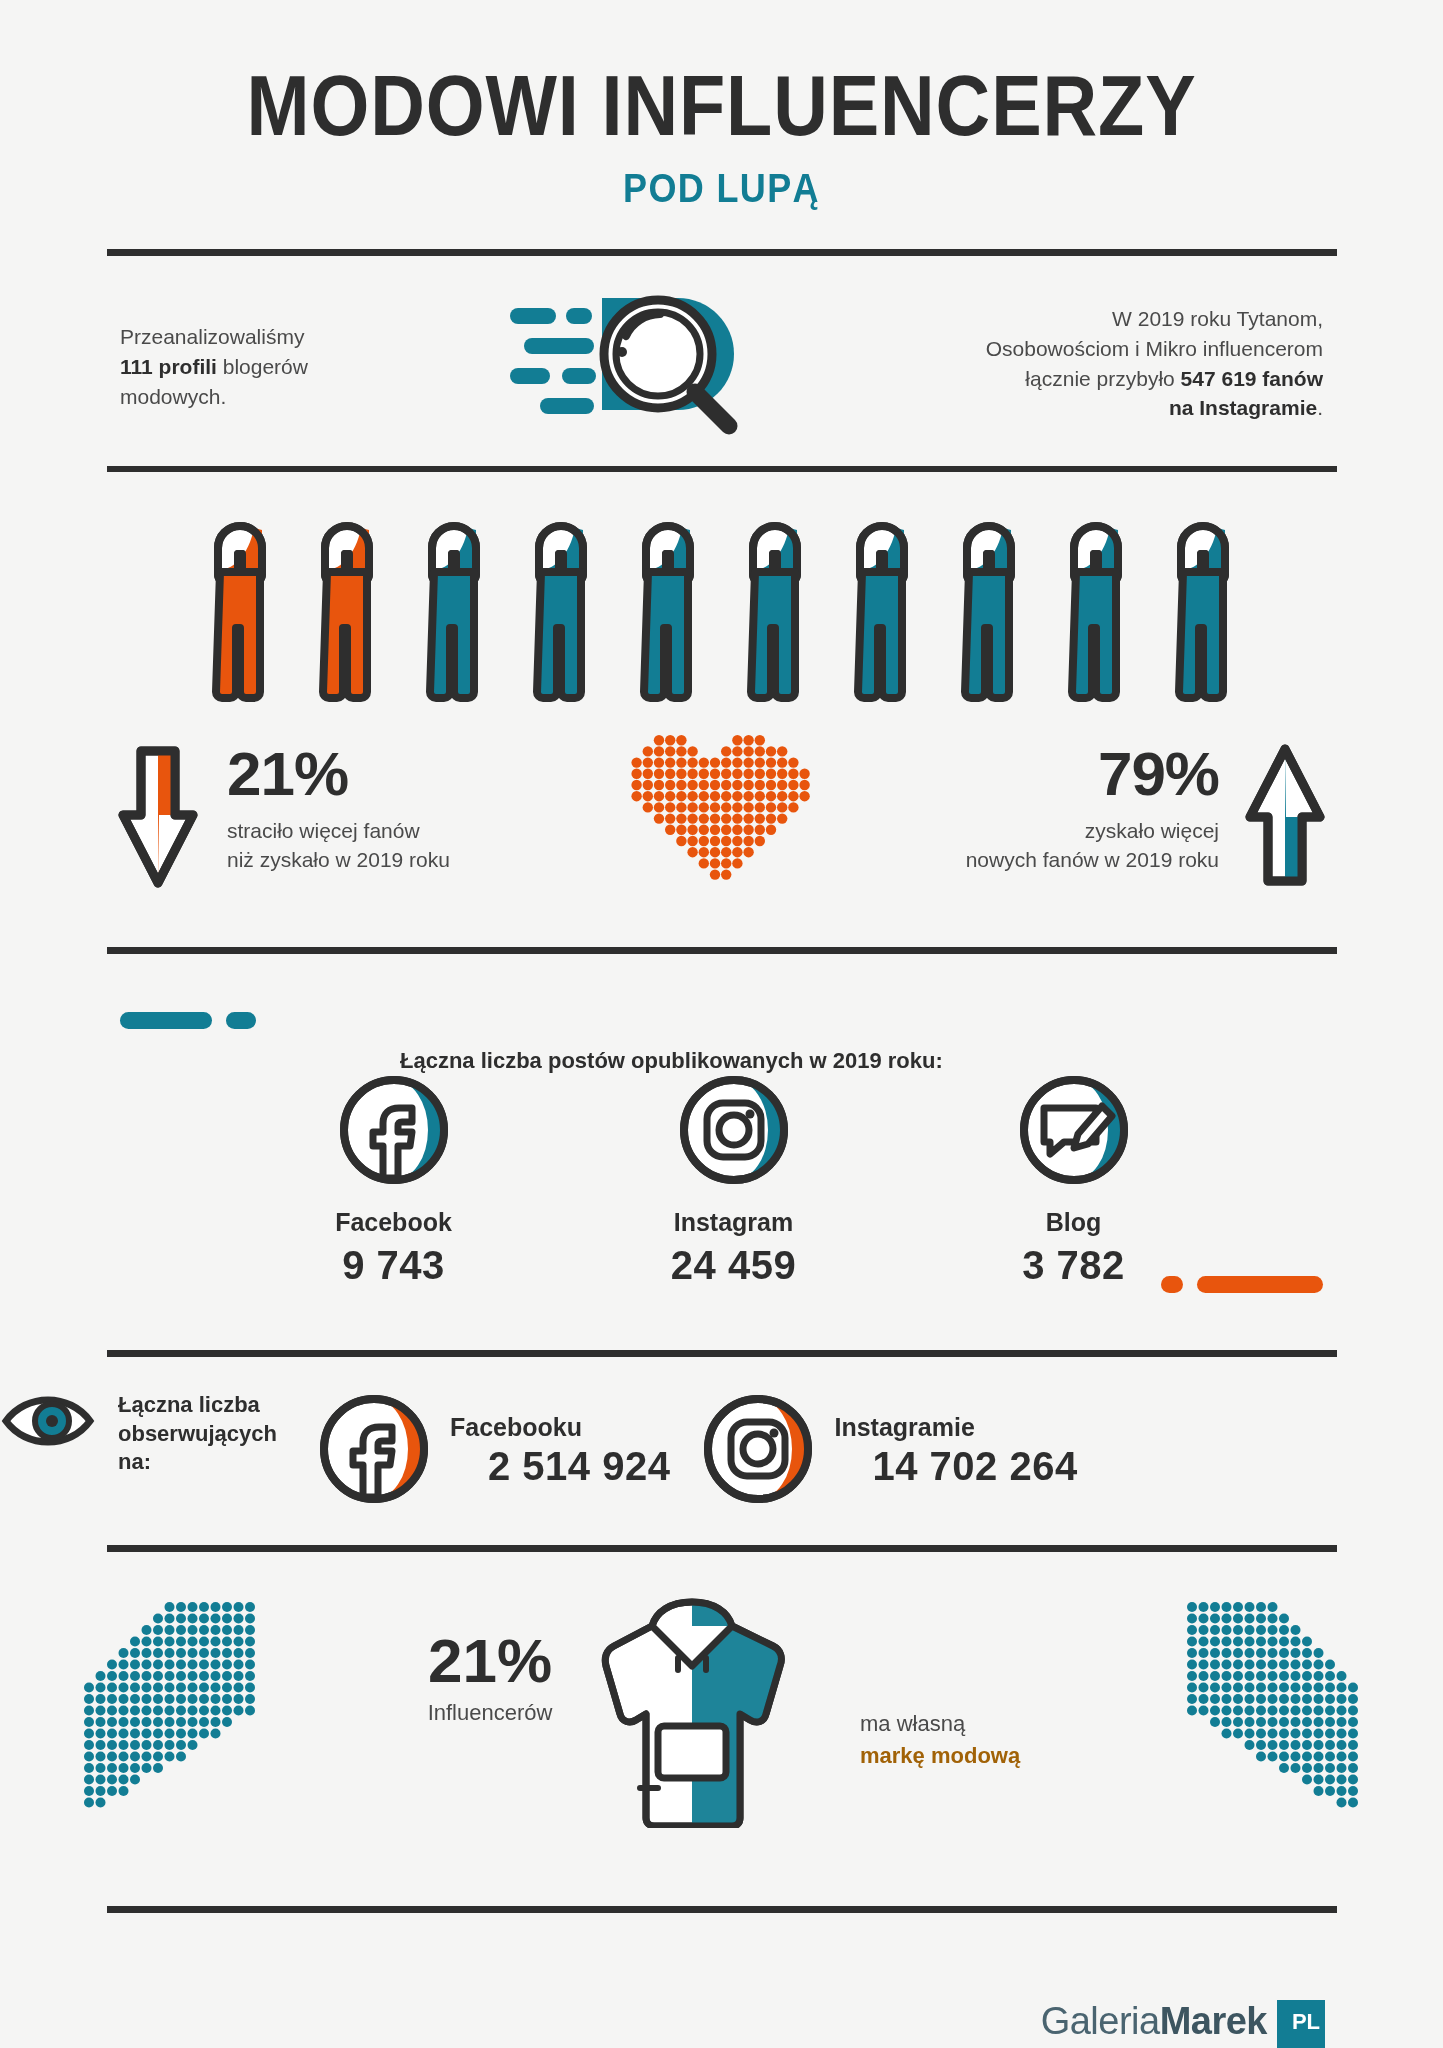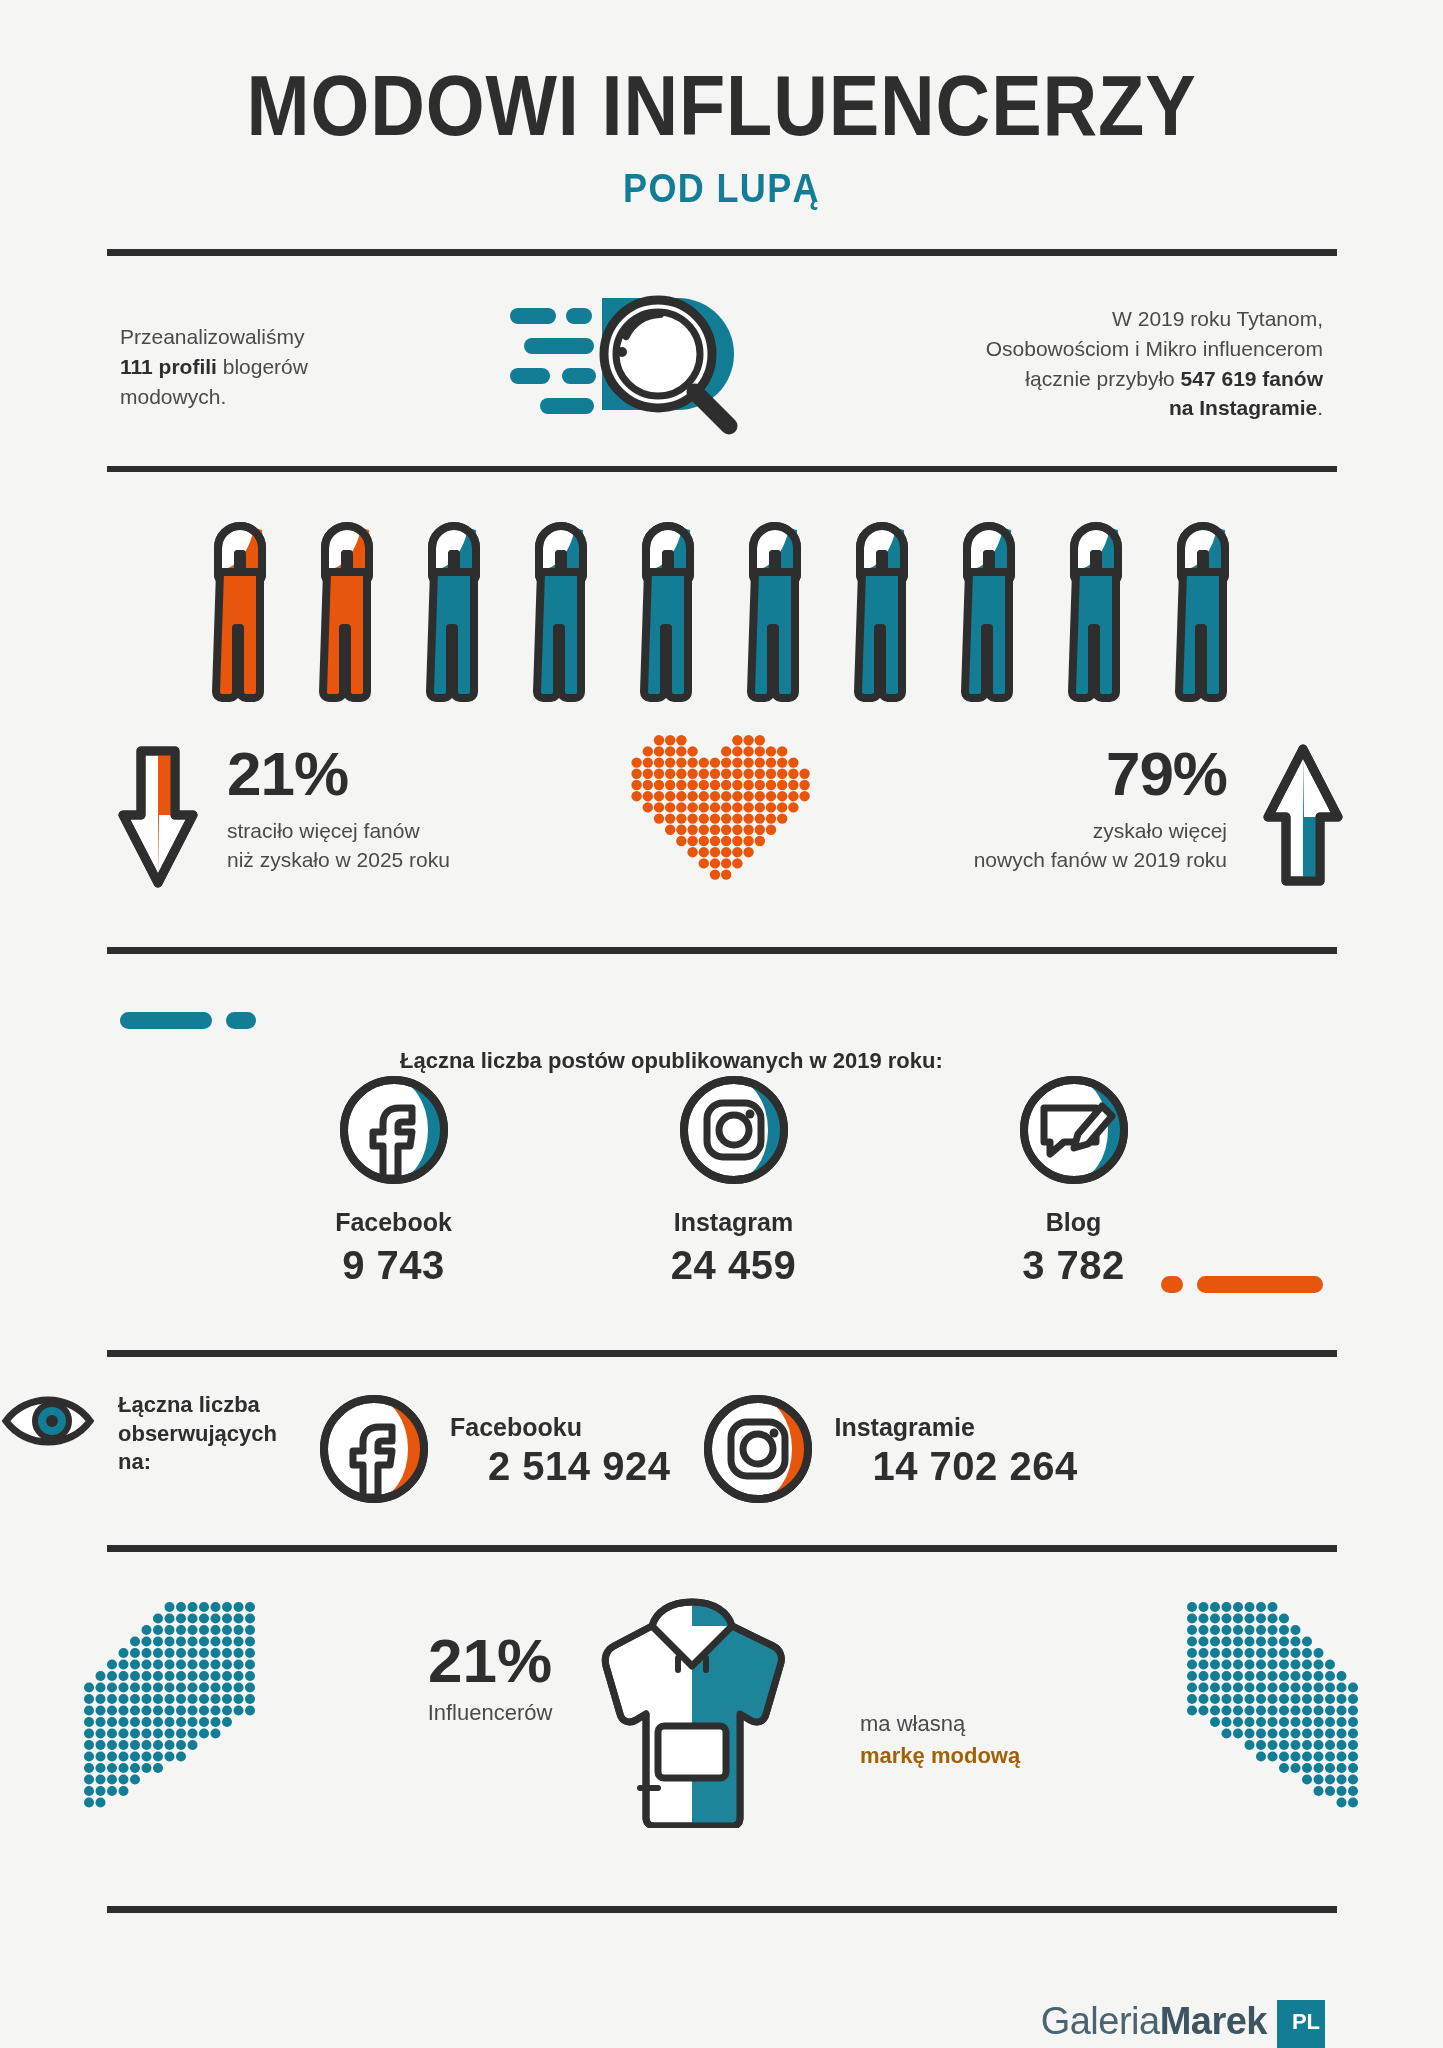--- a/index.html
+++ b/index.html
@@ -59,21 +59,21 @@
 
   
   .people {
     display: flex; justify-content: center; gap: 19px;
     margin-top: 48px;
   }
 
   
   .stats { position: relative; height: 200px; margin-top: 22px; }
   .stat-left { position: absolute; left: 115px; top: 12px; display: flex; align-items: flex-start; gap: 26px;}
-  .stat-right { position: absolute; right: 97px; top: 12px; display: flex; align-items: flex-start; gap: 33px;}
+  .stat-right { position: absolute; right: 115px; top: 12px; display: flex; align-items: flex-start; gap: 23px;}
   .pct { font-size: 62px; font-weight: 700; letter-spacing: -1px; line-height: 1; color:#2e2e2e; }
   .pct-sub { font-size: 21px; line-height: 1.38; color: #4a4a4a; margin-top: 12px; }
   .stat-right .pct, .stat-right .pct-sub { text-align: right; }
   .heart { position: absolute; left: 50%; transform: translateX(-50%); top: 0px; }
 
   
   .posts-header { position: relative; height: 52px; margin-top: 42px; }
   .dash-l { position:absolute; left: 120px; top: 16px; display:flex; align-items:center; gap:14px; }
   .dash-bar { width: 92px; height: 17px; background: #127d94; border-radius: 9px; }
   .dash-dot { width: 30px; height: 17px; background: #127d94; border-radius: 9px; }
@@ -233,21 +233,21 @@
         <svg width="86" height="145" viewBox="0 0 86 145">
           <path d="M43 140 L8 72 H26 V8 H60 V72 H78 Z" fill="#ffffff" stroke="#2e2e2e" stroke-width="9" stroke-linejoin="round"></path>
           <path d="M43 138 L44 72 H60 V10 H43 Z" fill="#e8550d"></path>
           <path d="M43 140 L8 72 H26 V8 H60 V72 H78 Z" fill="none" stroke="#2e2e2e" stroke-width="9" stroke-linejoin="round"></path>
         </svg>
       </span>
       <div>
         <div class="pct">21%</div>
         <div class="pct-sub">
           <span>straciło więcej fanów</span><br>
-          <span>niż zyskało w 2025 roku</span>
+          <span>niż zyskało w 2019 roku</span>
         </div>
       </div>
     </div>
 
     <div class="heart" id="heart-holder"><svg width="189.2" height="155.6" viewBox="0 0 189.2 155.6">
           <circle cx="31.599999999999998" cy="9.2" r="5.2" fill="#e8550d"></circle>
           <circle cx="42.8" cy="9.2" r="5.2" fill="#e8550d"></circle>
           <circle cx="54" cy="9.2" r="5.2" fill="#e8550d"></circle>
           <circle cx="110" cy="9.2" r="5.2" fill="#e8550d"></circle>
           <circle cx="121.2" cy="9.2" r="5.2" fill="#e8550d"></circle>

